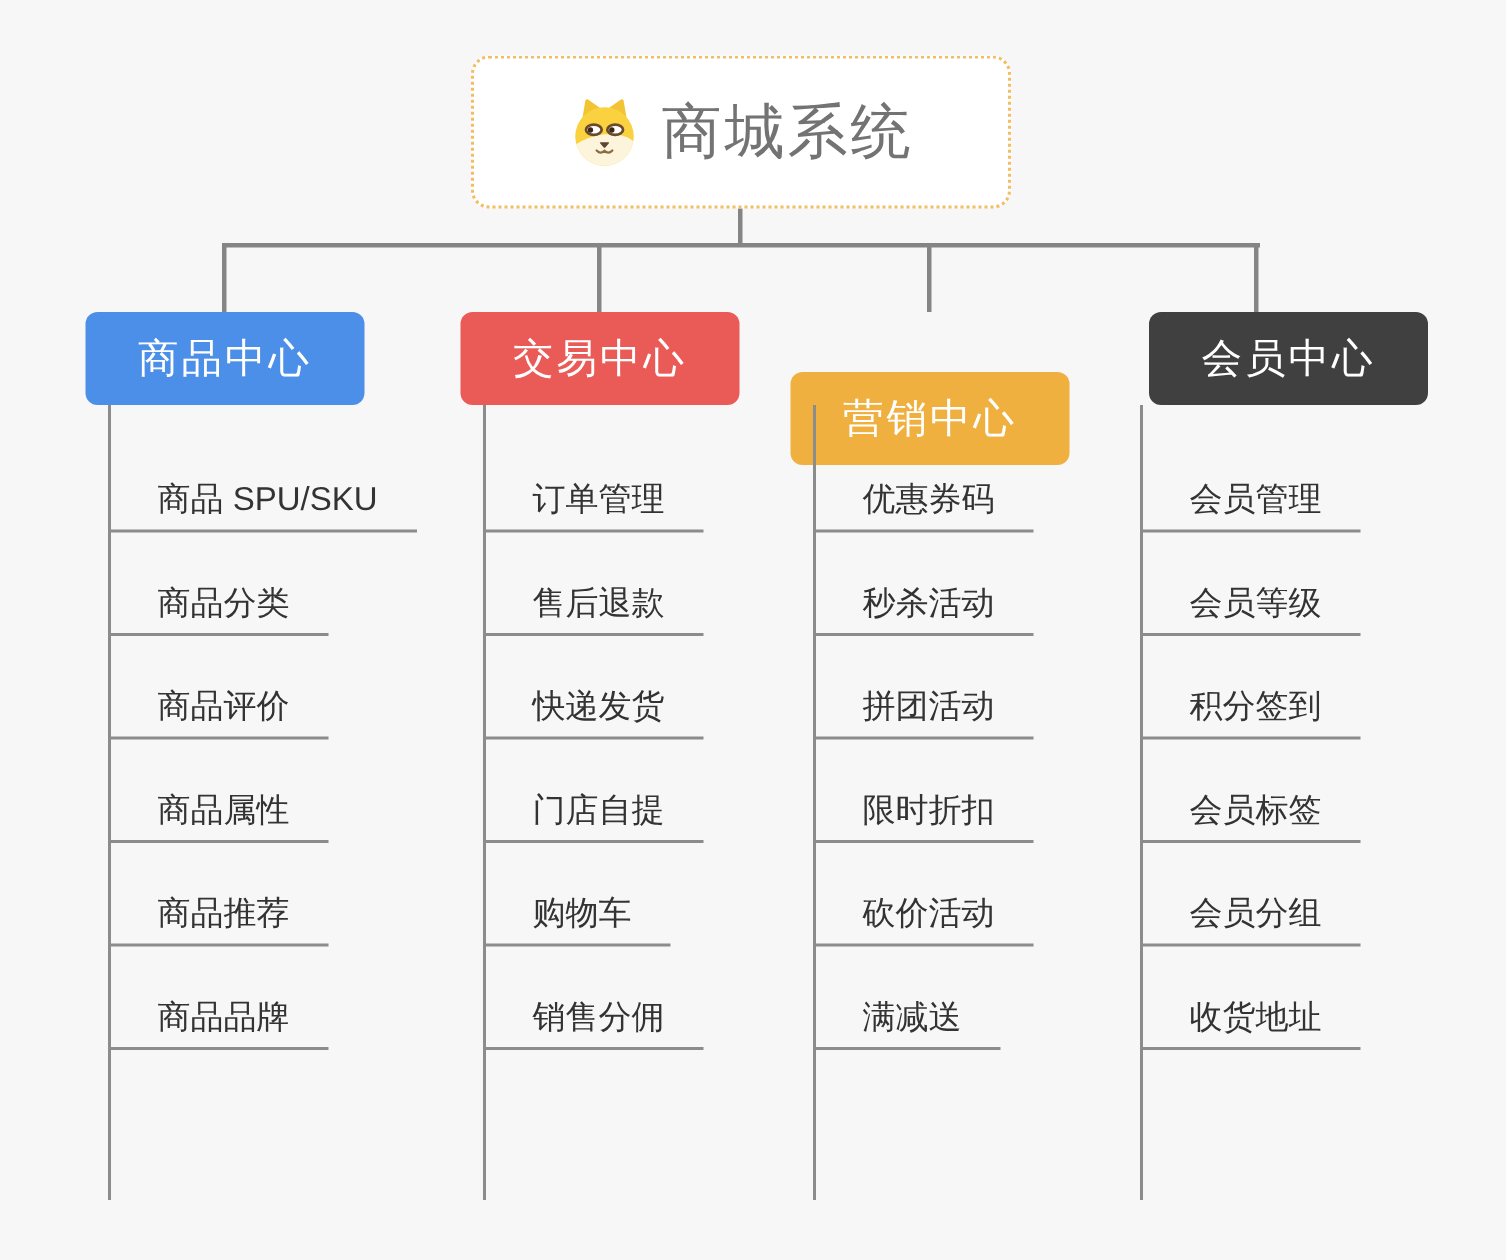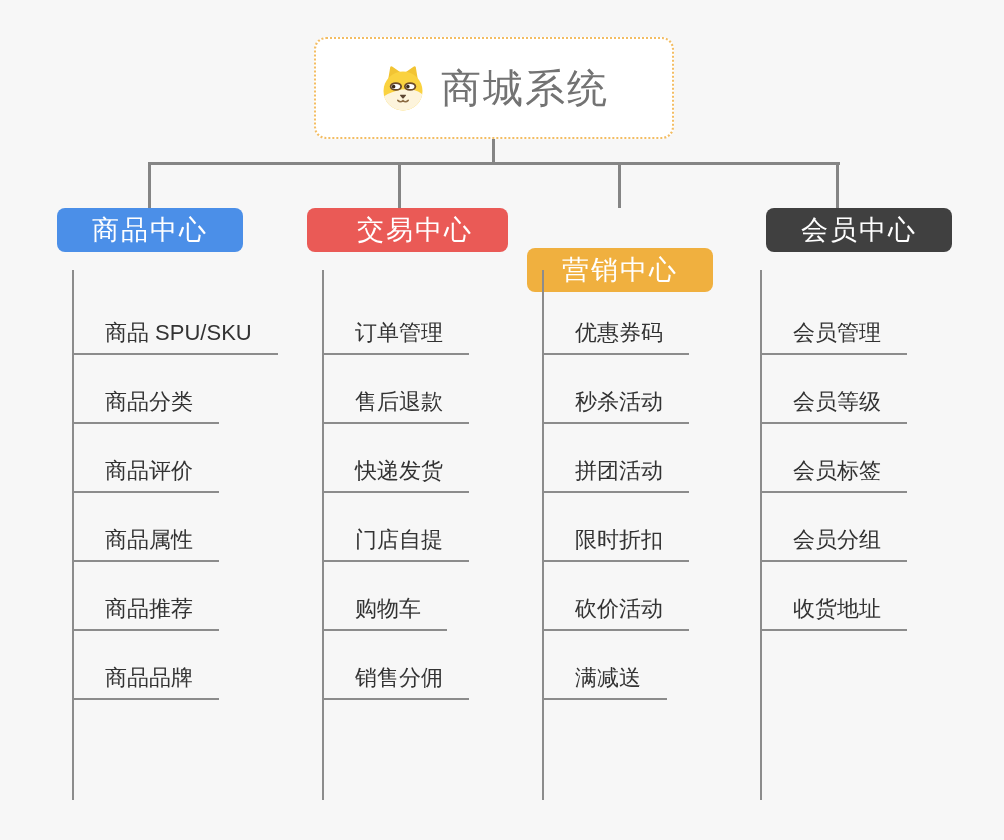--- a/index.html
+++ b/index.html
@@ -25,21 +25,21 @@
     box-sizing:border-box;
     display:flex;align-items:center;justify-content:center;gap:14px;
   }
   .root-title{
     color:#737373;font-size:40px;font-weight:500;letter-spacing:2px;line-height:1;
   }
   .dog{display:flex;align-items:center;}
 
   
   .branch-header{
-    position:absolute;top:208px;width:186px;height:44px;border-radius:8px;
+    position:absolute;top:208px;width:186px;height:62px;border-radius:8px;
     display:flex;align-items:center;justify-content:center;
     color:#ffffff;font-size:27px;letter-spacing:2px;
   }
   .h1{left:57px}.h2{left:307px}.h3{left:527px}.h4{left:745px}
 
   
   .col{
     position:absolute;top:270px;height:530px;
     border-left:2px solid #8c8c8c;
   }
@@ -86,21 +86,21 @@
         <circle cx="19.5" cy="30.2" r="2.4" fill="#3a2a1a"></circle>
         <circle cx="38.5" cy="30.2" r="2.4" fill="#3a2a1a"></circle>
         <path d="M28.6 41 h6.8 q1.2 0 .5 1.1 l-3 3.4 q-.9 1 -1.8 0 l-3 -3.4 q-.7 -1.1 .5 -1.1 Z" fill="#5c4633"></path>
         <path d="M25 48.5 q3.5 3.6 7 .3 q3.5 3.3 7 -.3" fill="none" stroke="#8b6b43" stroke-width="2" stroke-linecap="round"></path>
       </svg>
     </span>
     <span class="root-title">商城系统</span>
   </div>
 
   <div class="branch-header h1" style="background-color: rgb(75, 143, 232);">商品中心</div>
-  <div class="branch-header h2" style="background-color: rgb(234, 90, 86); padding-left: 15px;">交易中心</div>
+  <div class="branch-header h2" style="background-color: rgb(234, 90, 86);">交易中心</div>
   <div class="branch-header h3" style="background-color: rgb(240, 176, 63); margin-top: 40px;">营销中心</div>
   <div class="branch-header h4" style="background-color: #404040; margin-left: 21px;">会员中心</div>
 
   <div class="col c1">
     <div class="leaf">商品 SPU/SKU</div>
     <div class="leaf">商品分类</div>
     <div class="leaf">商品评价</div>
     <div class="leaf">商品属性</div>
     <div class="leaf">商品推荐</div>
     <div class="leaf">商品品牌</div>
@@ -120,18 +120,19 @@
     <div class="leaf">秒杀活动</div>
     <div class="leaf">拼团活动</div>
     <div class="leaf">限时折扣</div>
     <div class="leaf">砍价活动</div>
     <div class="leaf">满减送</div>
   </div>
 
   <div class="col c4">
     <div class="leaf">会员管理</div>
     <div class="leaf">会员等级</div>
+    <div class="leaf">积分签到</div>
     <div class="leaf">会员标签</div>
     <div class="leaf">会员分组</div>
     <div class="leaf">收货地址</div>
   </div>
 
 </div>
 
 </body></html>

